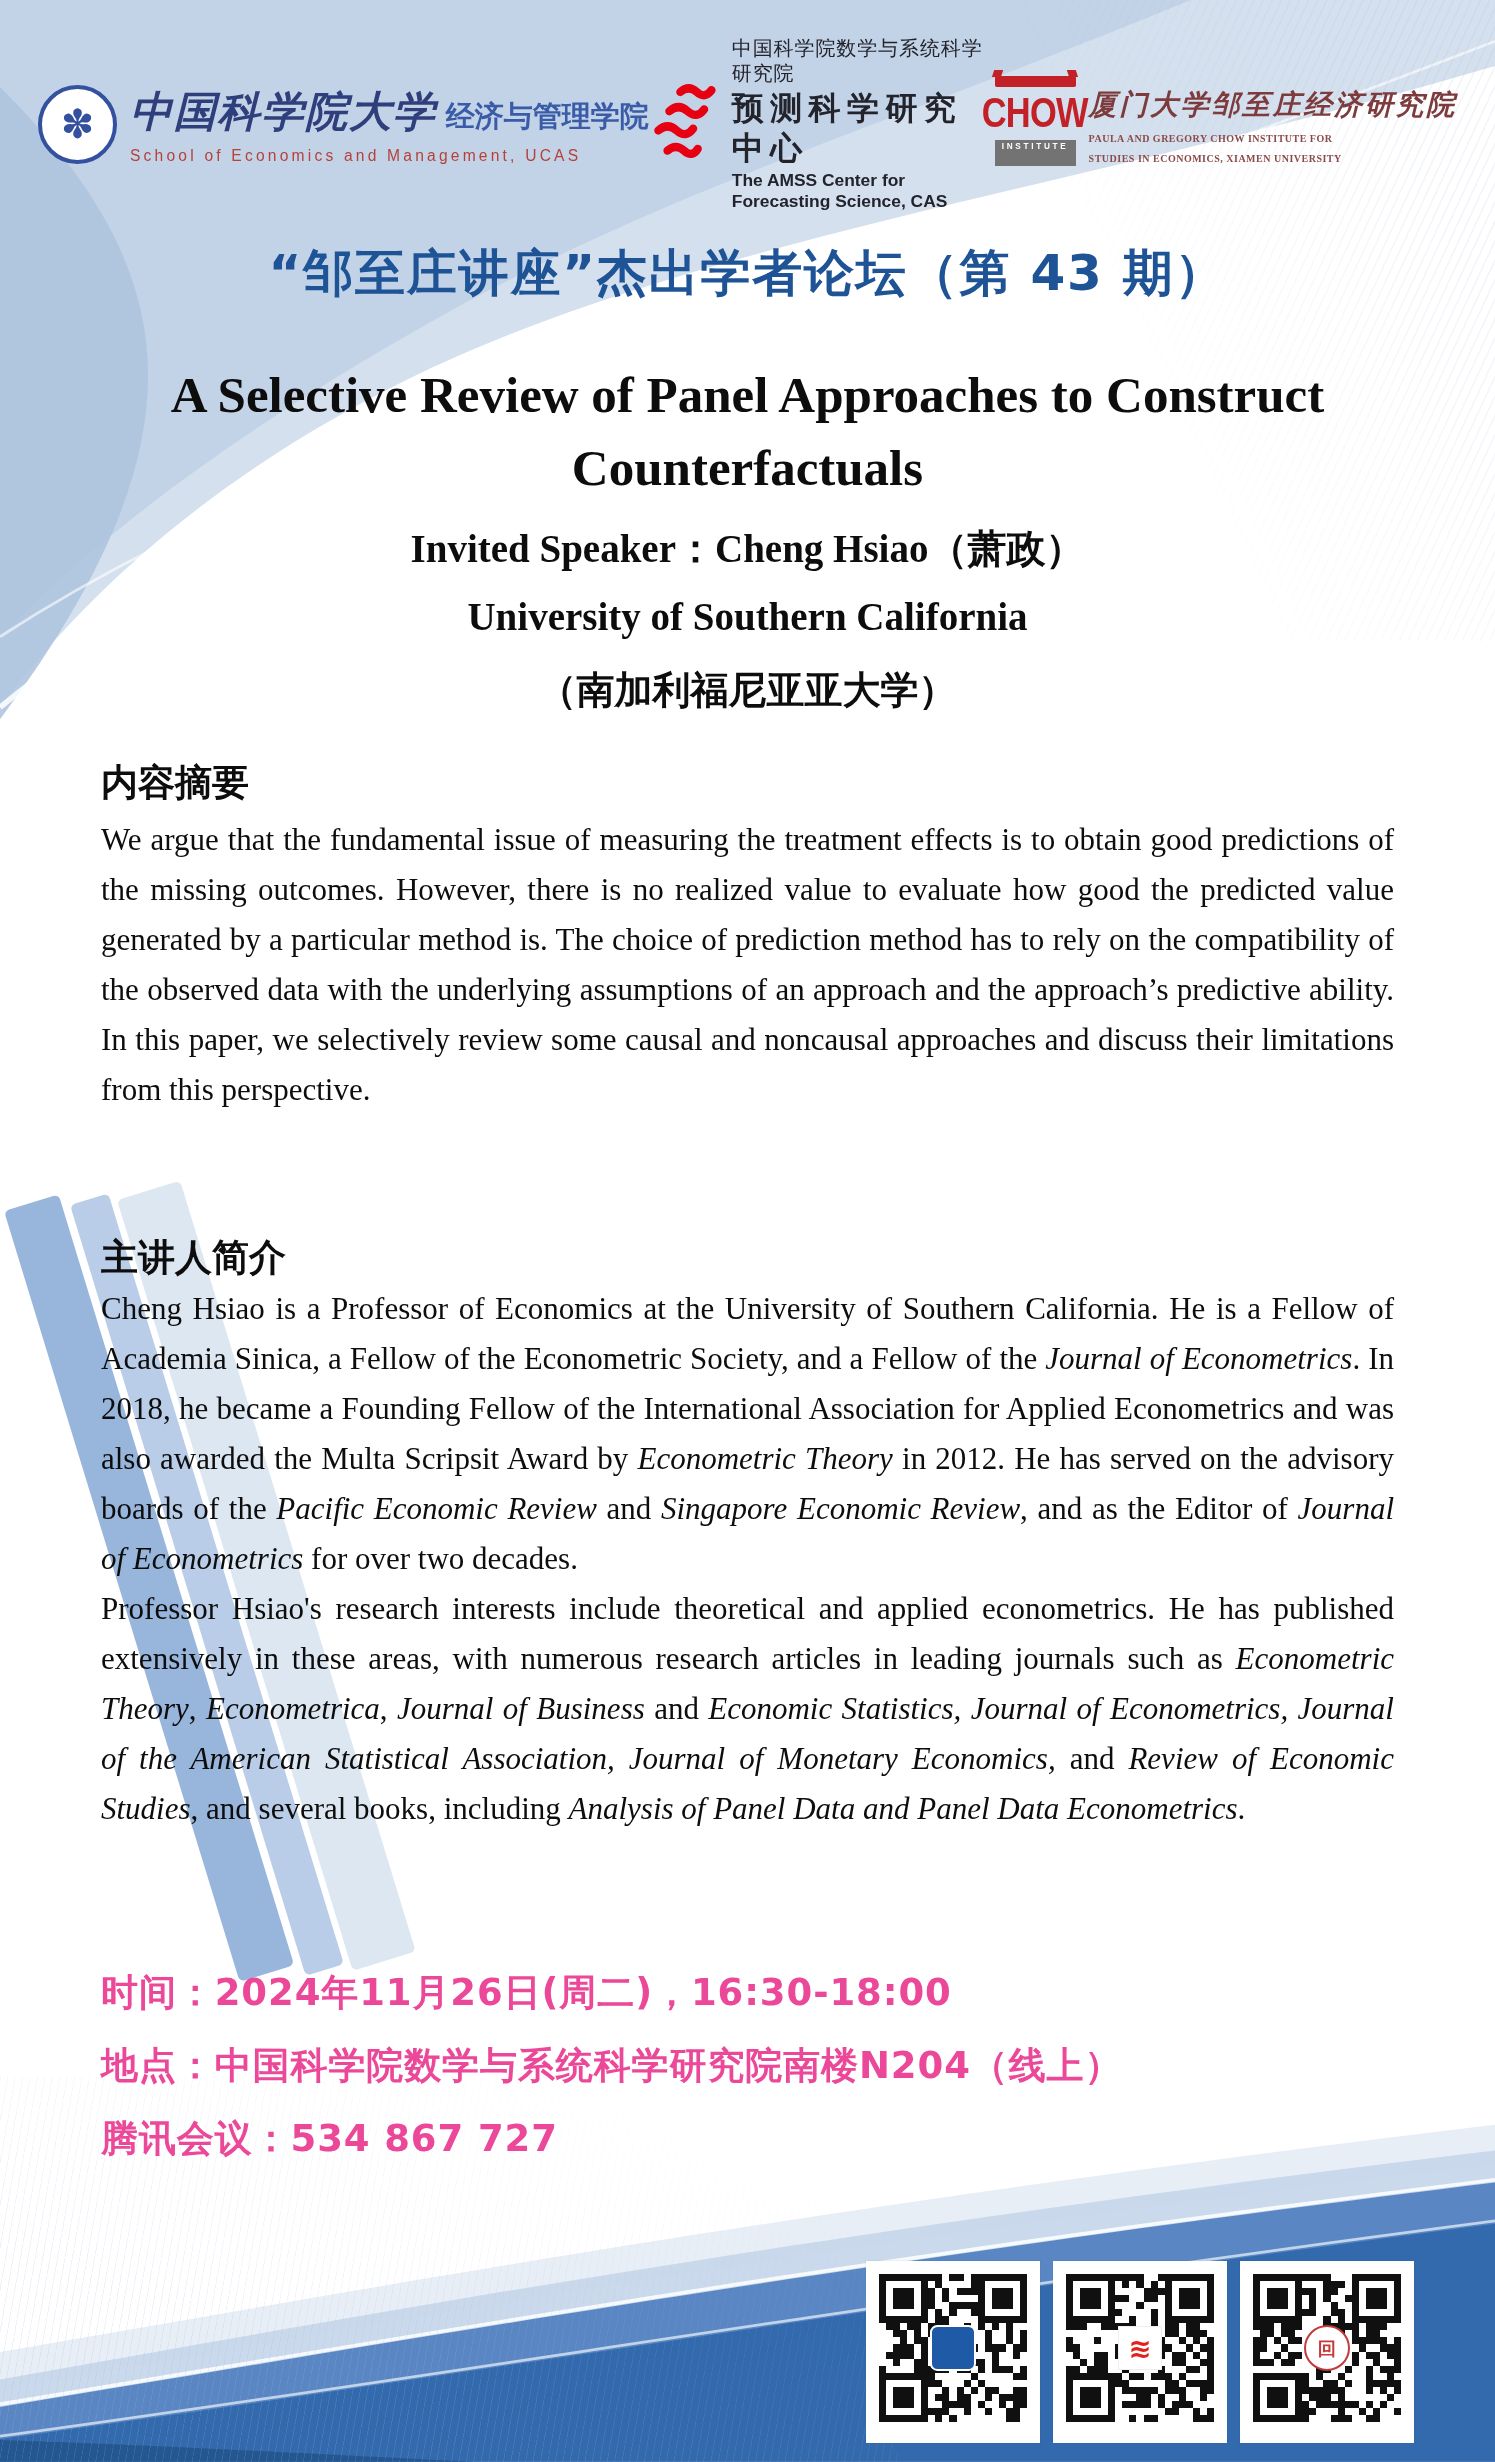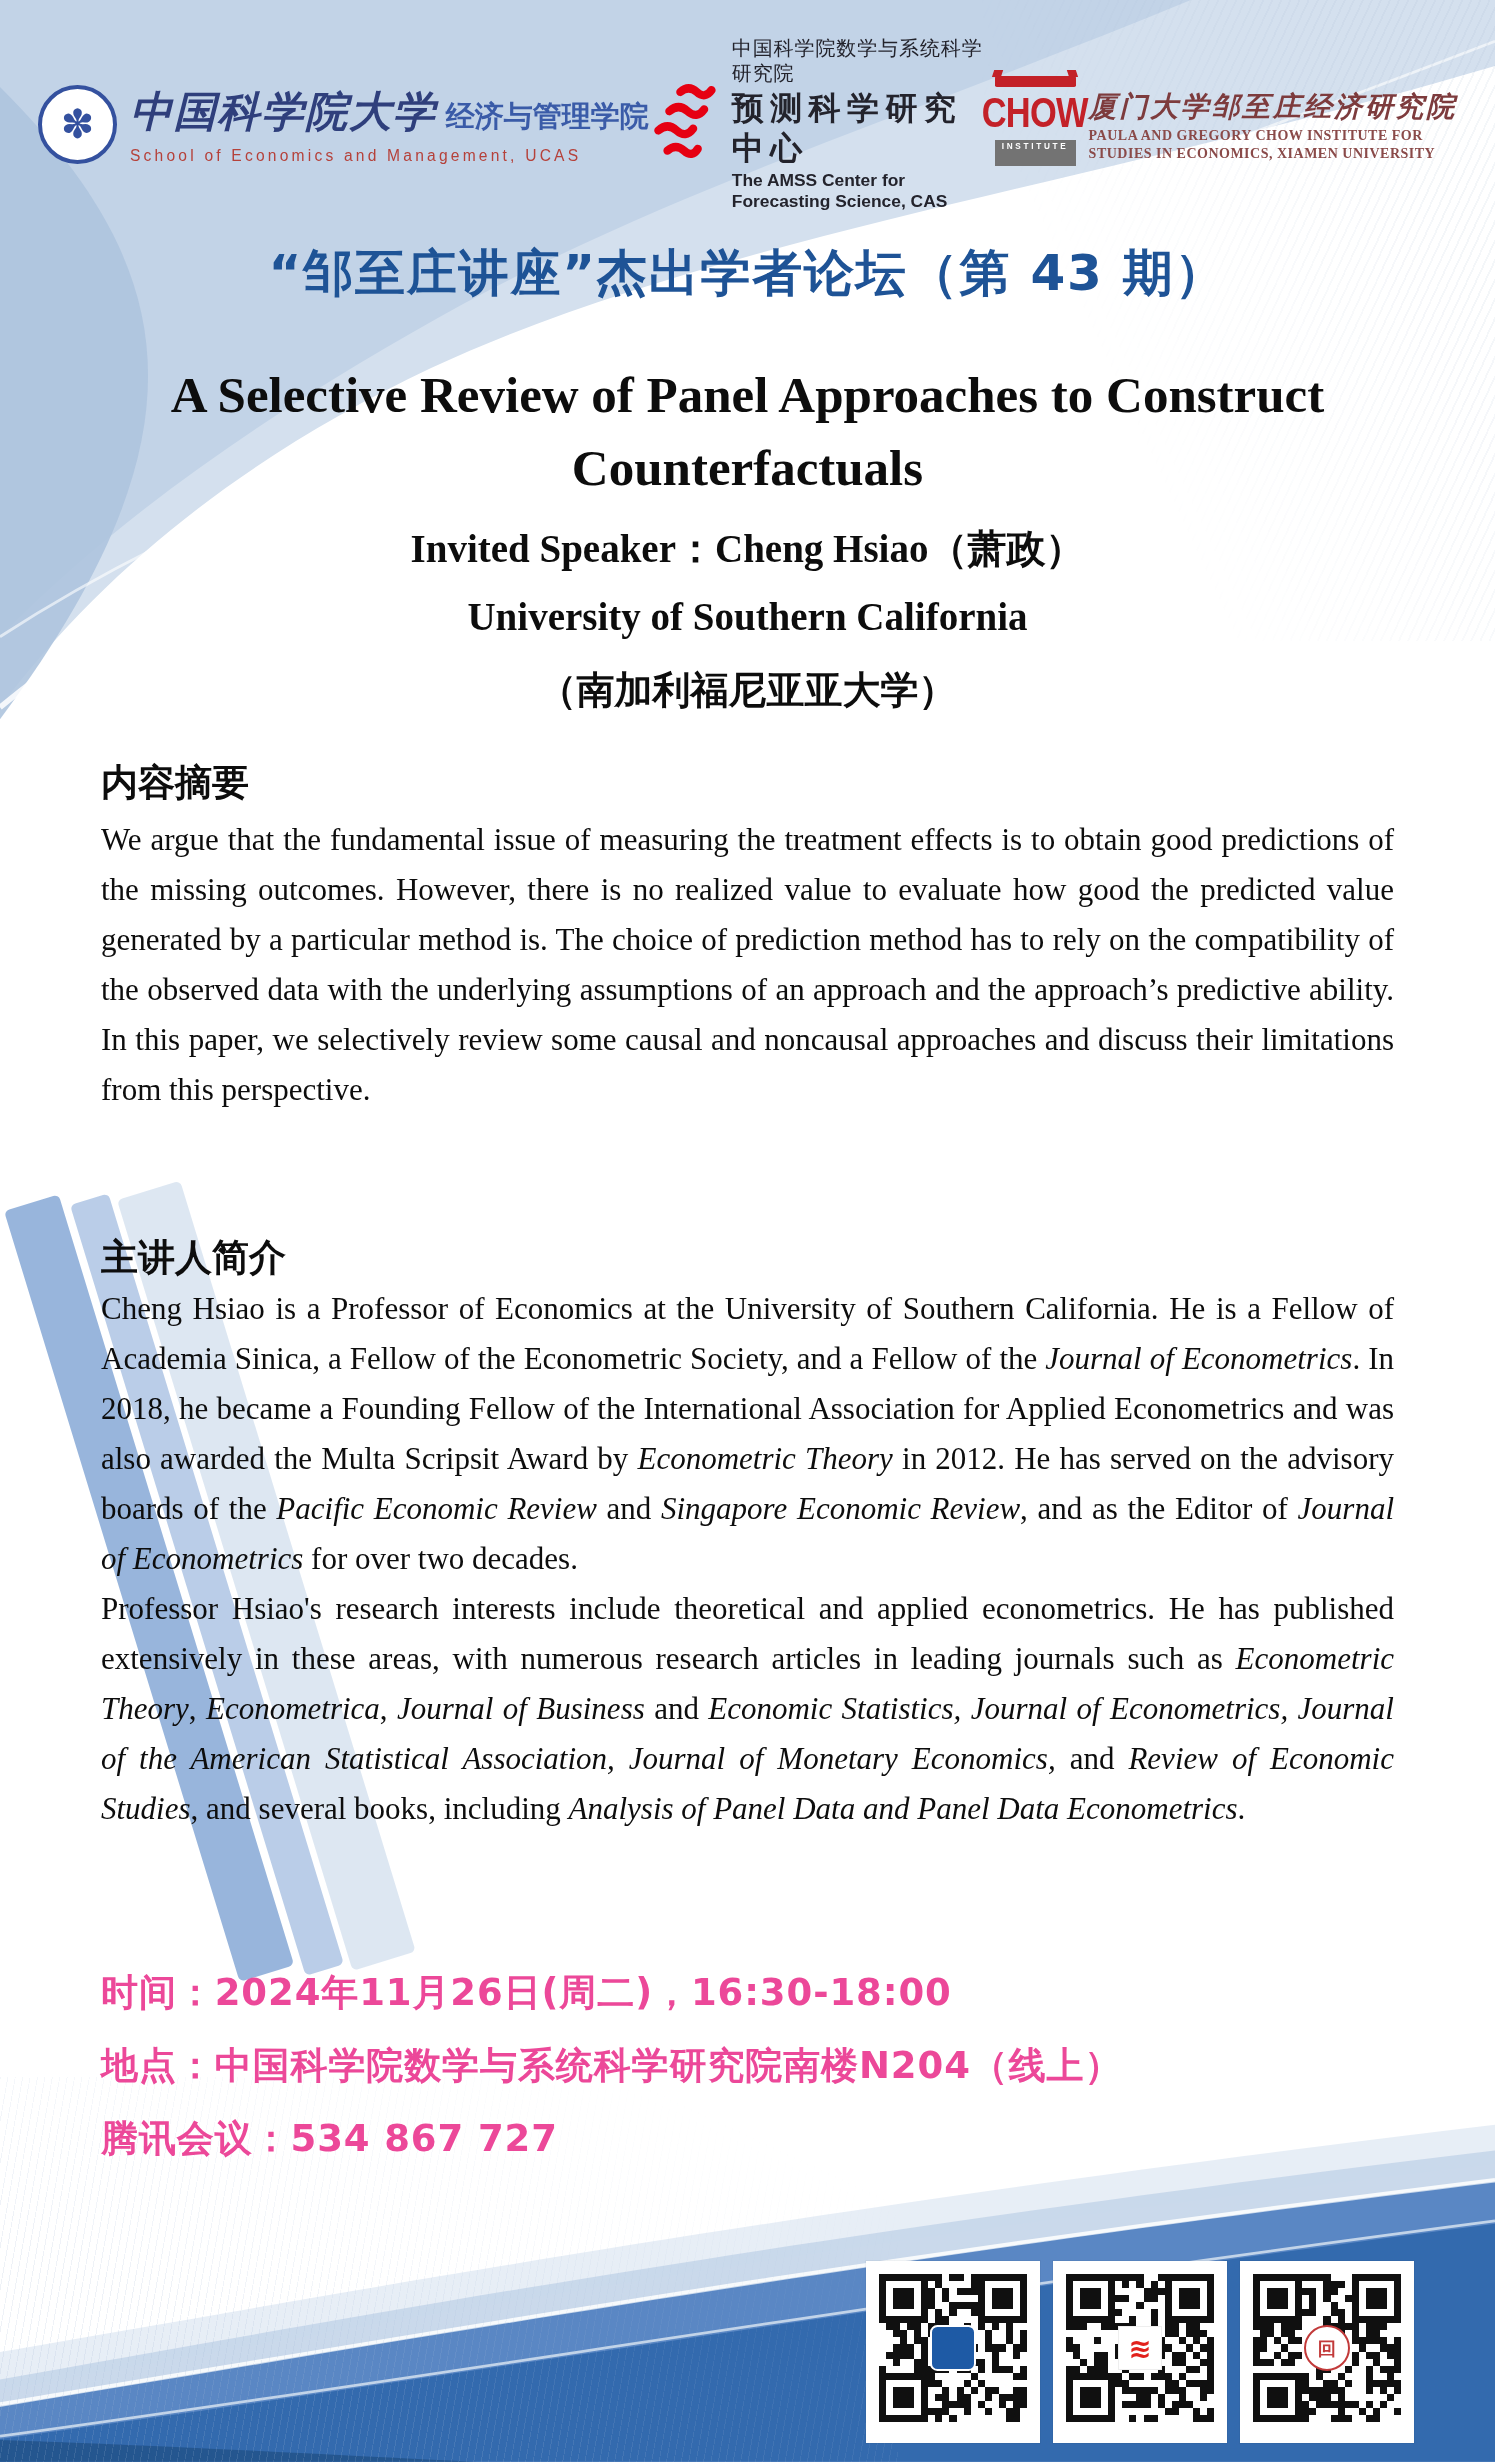--- a/index.html
+++ b/index.html
@@ -45,22 +45,22 @@
   .chow-roof:before,.chow-roof:after{content:"";position:absolute;top:-6.4px;width:9.2px;height:7.3px;background:#c32128;}
   .chow-roof:before{left:-1.8px;transform:skewX(-18deg);}
   .chow-roof:after{right:-1.8px;transform:skewX(18deg);}
   .chow-word{font-family:"Liberation Sans", sans-serif;font-weight:900;font-size:42px;color:#c32128;
              transform:scaleX(.82);letter-spacing:-0.9px;line-height:1.25;}
   .chow-band{width:81px;height:26px;background:#737373;color:#ffffff;text-align:center;
              font-family:"Liberation Sans", sans-serif;font-size:8.2px;font-weight:700;letter-spacing:2.7px;line-height:14.7px;}
   .l3col{display:flex;flex-direction:column;}
   .chow-cn{font-family:"Liberation Serif", serif;font-weight:700;font-style:italic;font-size:28px;
            color:#7d3b3d;letter-spacing:2.7px;white-space:nowrap;}
-  .chow-en{font-family:"Liberation Serif", serif;font-weight:700;font-size:14px;color:#8a4a49;
-           letter-spacing:0.5px;margin-top:2px;white-space:nowrap;}
+  .chow-en{font-family:"Liberation Serif", serif;font-weight:700;font-size:10px;color:#8a4a49;
+           letter-spacing:0.5px;margin-top:9px;white-space:nowrap;}
   
   .series-title{position:absolute;top:240px;left:0;width:100%;text-align:center;z-index:2;
     font-family:"DejaVu Sans", sans-serif;font-weight:900;font-size:50px;letter-spacing:1.8px;color:#1e5396;}
   .en-title{position:absolute;top:359px;left:0;width:100%;text-align:center;z-index:2;
     font-family:"Liberation Serif", serif;font-weight:700;font-size:51px;line-height:73px;color:#0d0d0d;}
   .speaker{position:absolute;top:522px;left:0;width:100%;text-align:center;z-index:2;
     font-family:"Liberation Serif", serif;font-weight:700;font-size:39px;}
   .affil-en{position:absolute;top:594px;left:0;width:100%;text-align:center;z-index:2;
     font-family:"Liberation Serif", serif;font-weight:700;font-size:39px;}
   .affil-cn{position:absolute;top:665px;left:0;width:100%;text-align:center;z-index:2;

